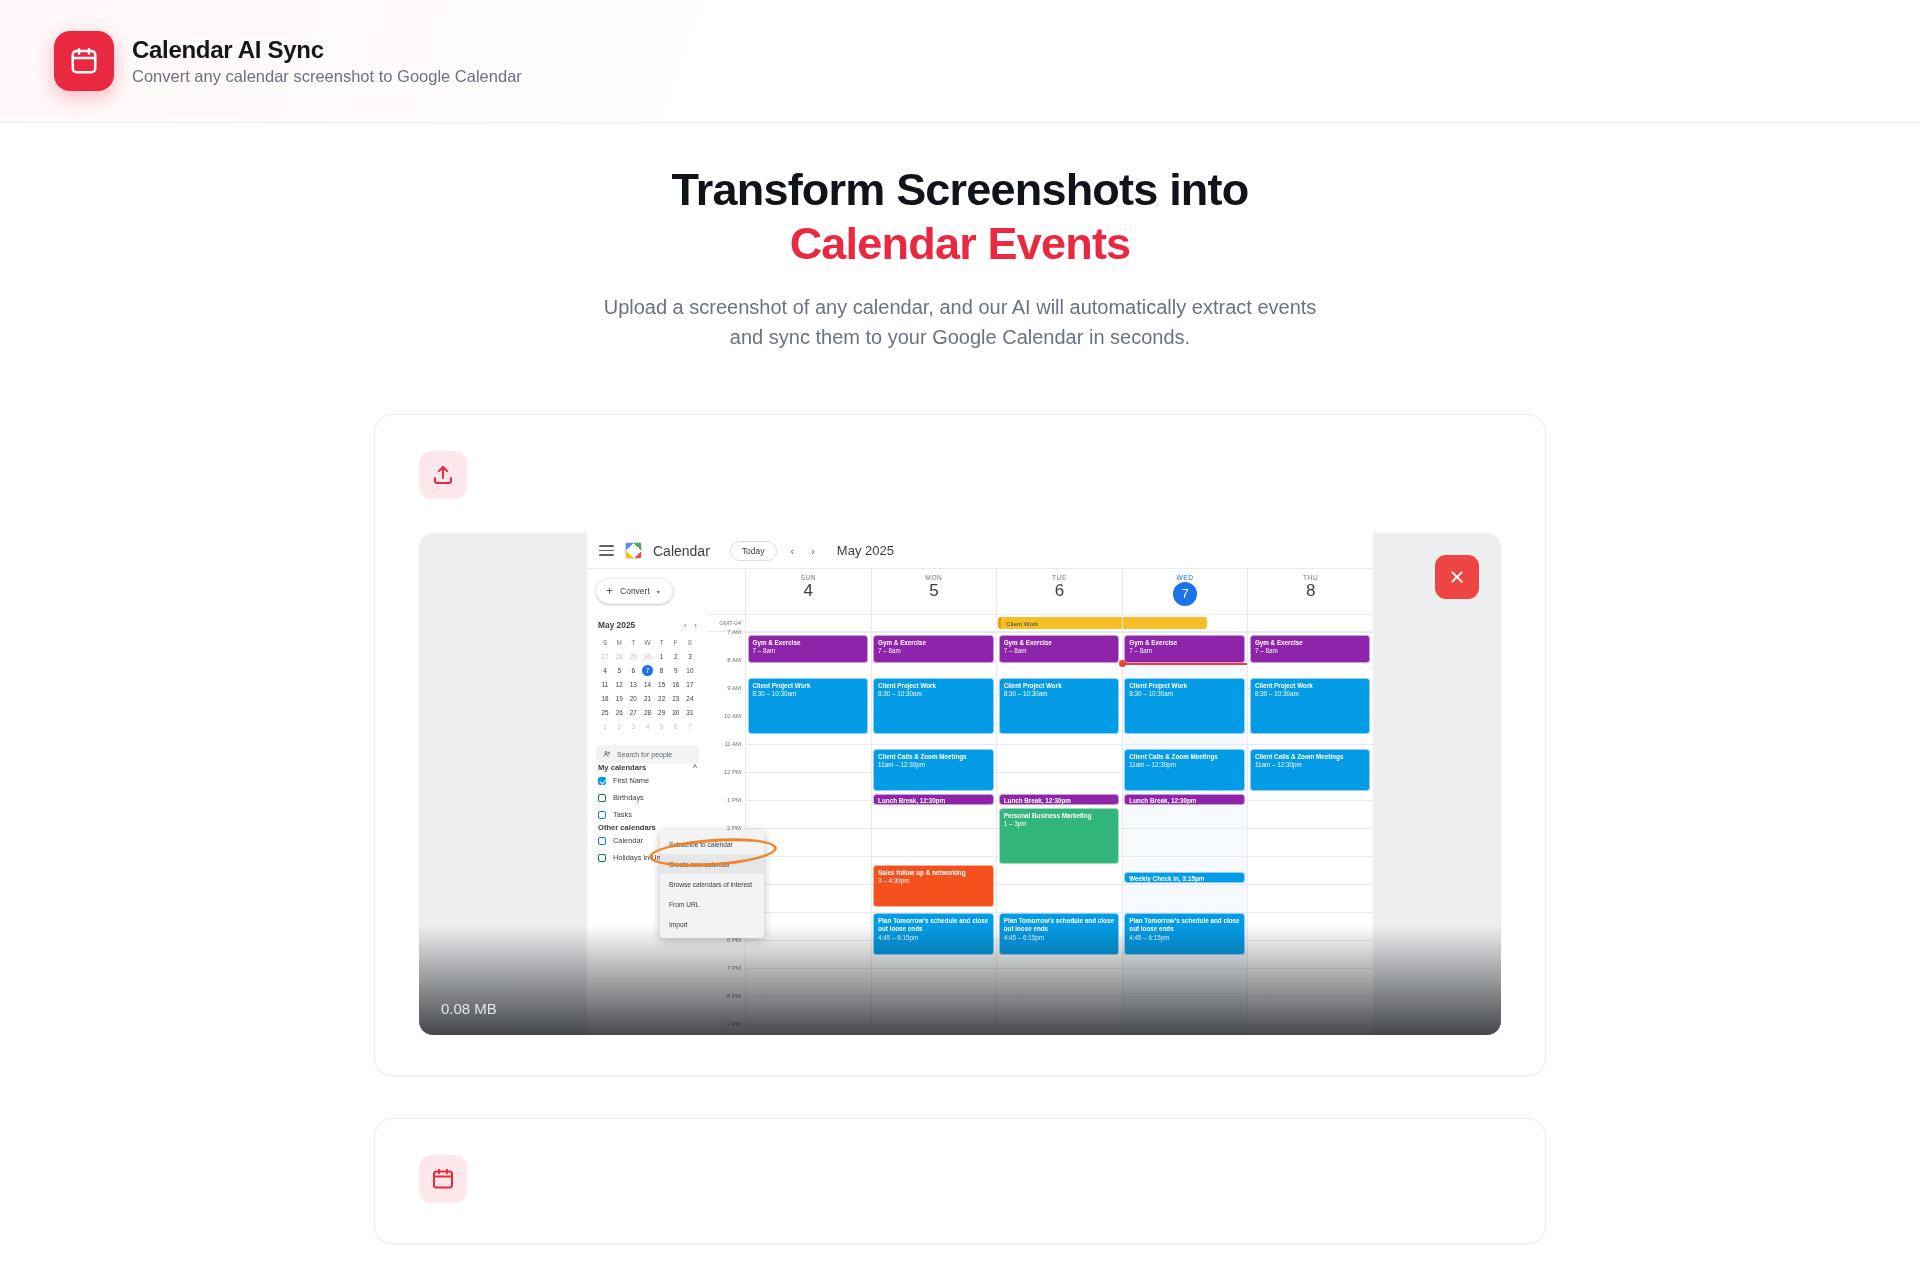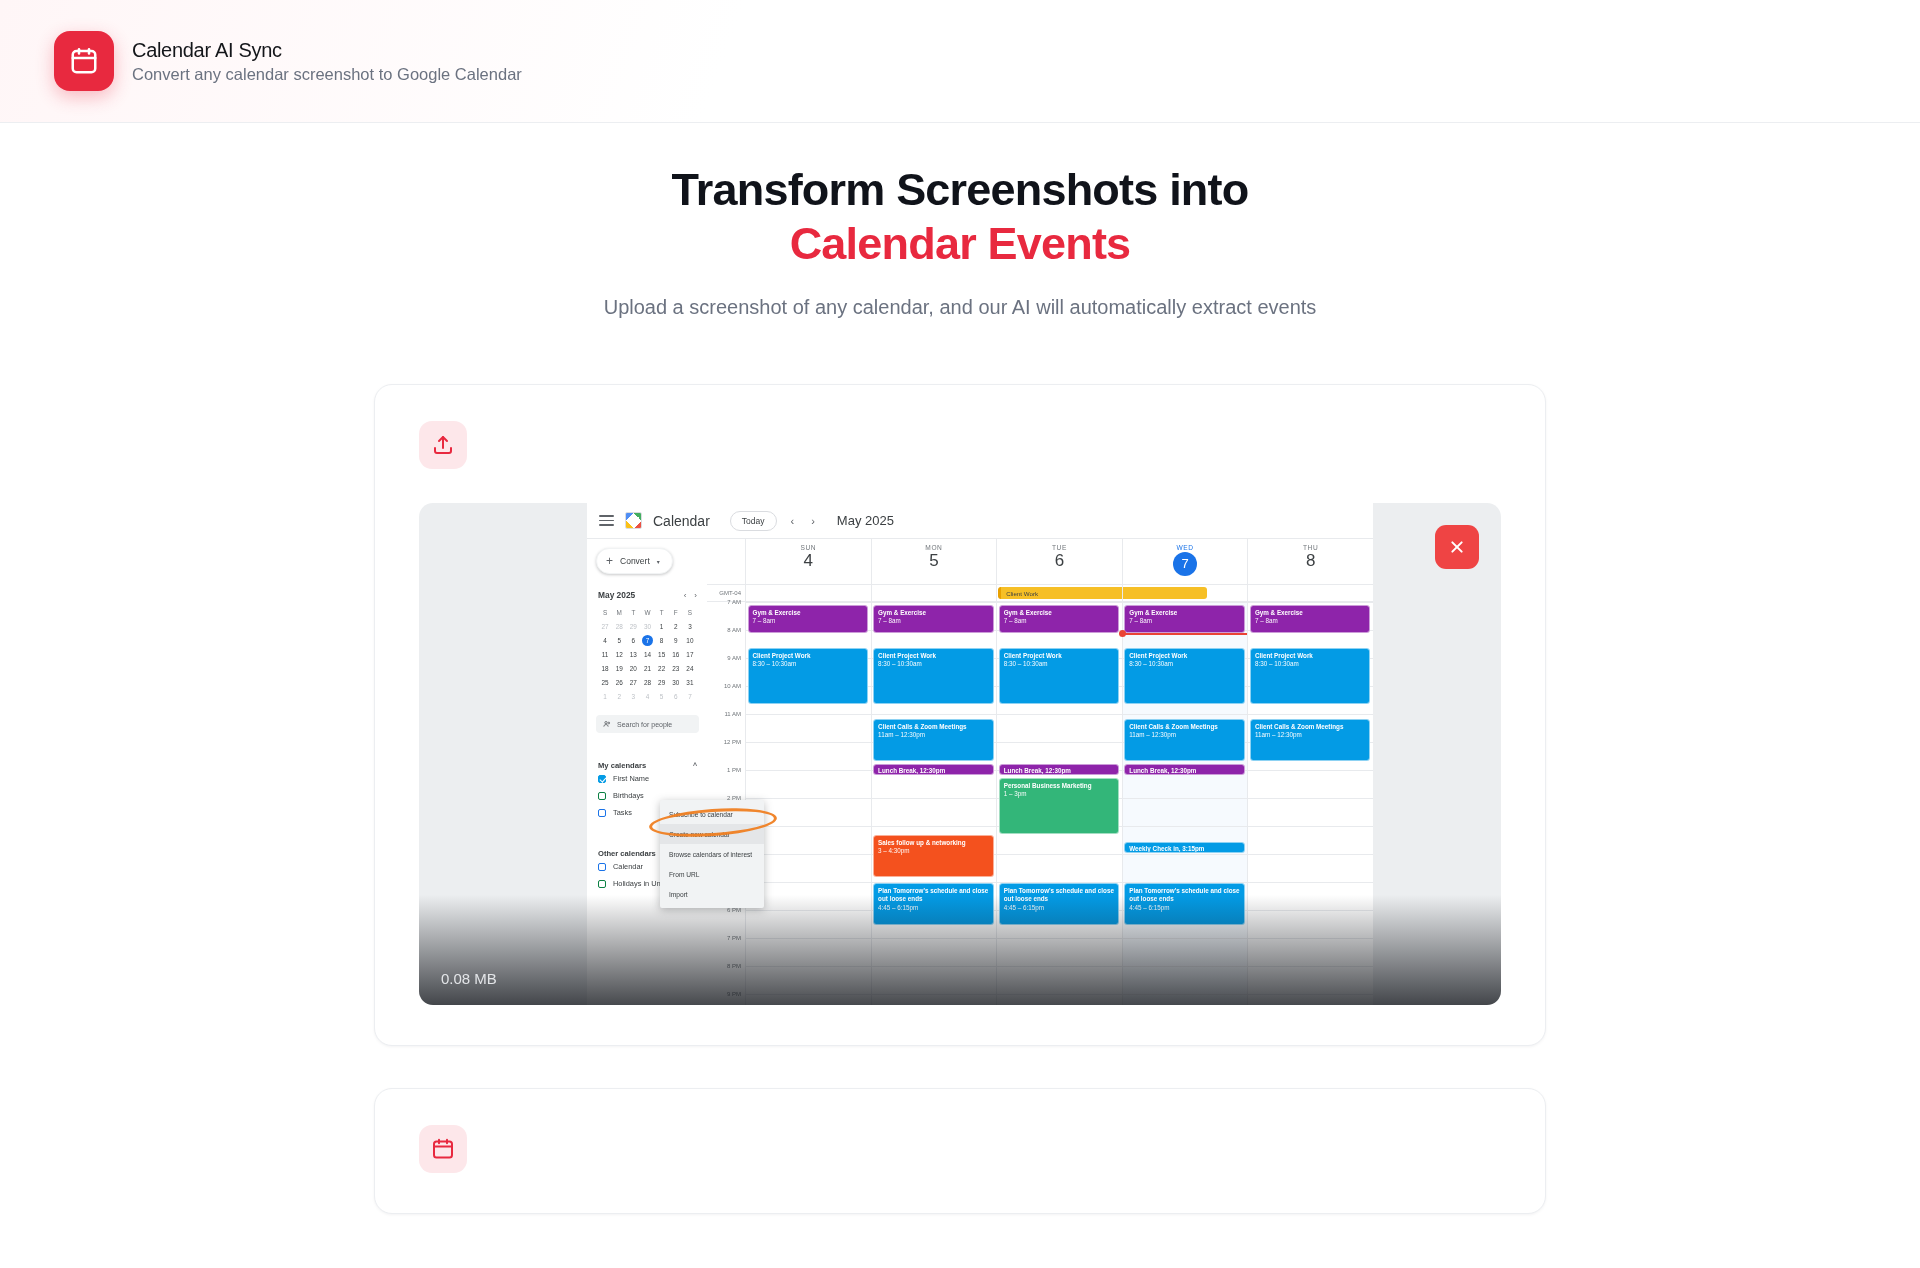--- a/index.html
+++ b/index.html
@@ -22,21 +22,21 @@
   }
   .brand { display: flex; align-items: center; gap: 18px; }
   .brand-logo {
     width: 60px; height: 60px; border-radius: 16px;
     background: #e8293f;
     display: flex; align-items: center; justify-content: center;
     box-shadow: 0 6px 18px rgba(232,41,63,.30);
     flex: none;
   }
   .brand-text h1 {
-    font-size: 20px; font-weight: 400; letter-spacing: -0.3px;
+    font-size: 24px; font-weight: 700; letter-spacing: -0.3px;
     color: #14161a; line-height: 1.15;
   }
   .brand-text p { font-size: 16.5px; color: #6b7280; margin-top: 3px; }
 
   
   .hero { text-align: center; padding: 40px 0 0; }
   .hero h2 {
     font-size: 45px; font-weight: 700; letter-spacing: -0.8px;
     line-height: 1.19; color: #10131a;
   }
@@ -157,21 +157,21 @@
   .mini-grid div.today {
     background: #1a73e8; color: #fff; border-radius: 50%;
     width: 11px; height: 11px; margin: 0 auto;
   }
 
   .side-search {
     margin-top: 13px; background: #f1f3f4; border-radius: 4px;
     display: flex; align-items: center; gap: 6px;
     padding: 5px 7px; font-size: 7px; color: #5f6368; cursor: pointer;
   }
-  .side-sec { margin-top: 28px; }
+  .side-sec { margin-top: 0; }
   .side-sec-head {
     display: flex; align-items: center; justify-content: space-between;
     font-size: 7.6px; font-weight: 700; color: #3c4043; padding: 0 2px;
   }
   .side-sec-head span.caret { font-size: 7px; color: #5f6368; }
   .cal-item {
     display: flex; align-items: center; gap: 7px;
     padding: 4px 2px; font-size: 7.4px; color: #3c4043; cursor: pointer;
   }
   .cb { width: 8px; height: 8px; border-radius: 2px; border: 1.4px solid #1a73e8; flex: none; }
@@ -282,20 +282,21 @@
   </div>
 </div>
 
 <div class="hero">
   <h2>
     <span>Transform Screenshots into</span>
     <span class="accent">Calendar Events</span>
   </h2>
   <p>
     <span>Upload a screenshot of any calendar, and our AI will automatically extract events</span><br>
+    <span>and sync them to your Google Calendar in seconds.</span>
   </p>
 </div>
 
 <div class="card-wrap" style="margin-top:62px;">
 
   <div class="card">
     <div class="card-head">
       <div class="card-icon">
         <svg width="24" height="24" viewBox="0 0 24 24" fill="none" stroke="#e8293f" stroke-width="2" stroke-linecap="round" stroke-linejoin="round">
           <path d="M4 15v3a2 2 0 0 0 2 2h12a2 2 0 0 0 2-2v-3"></path>

